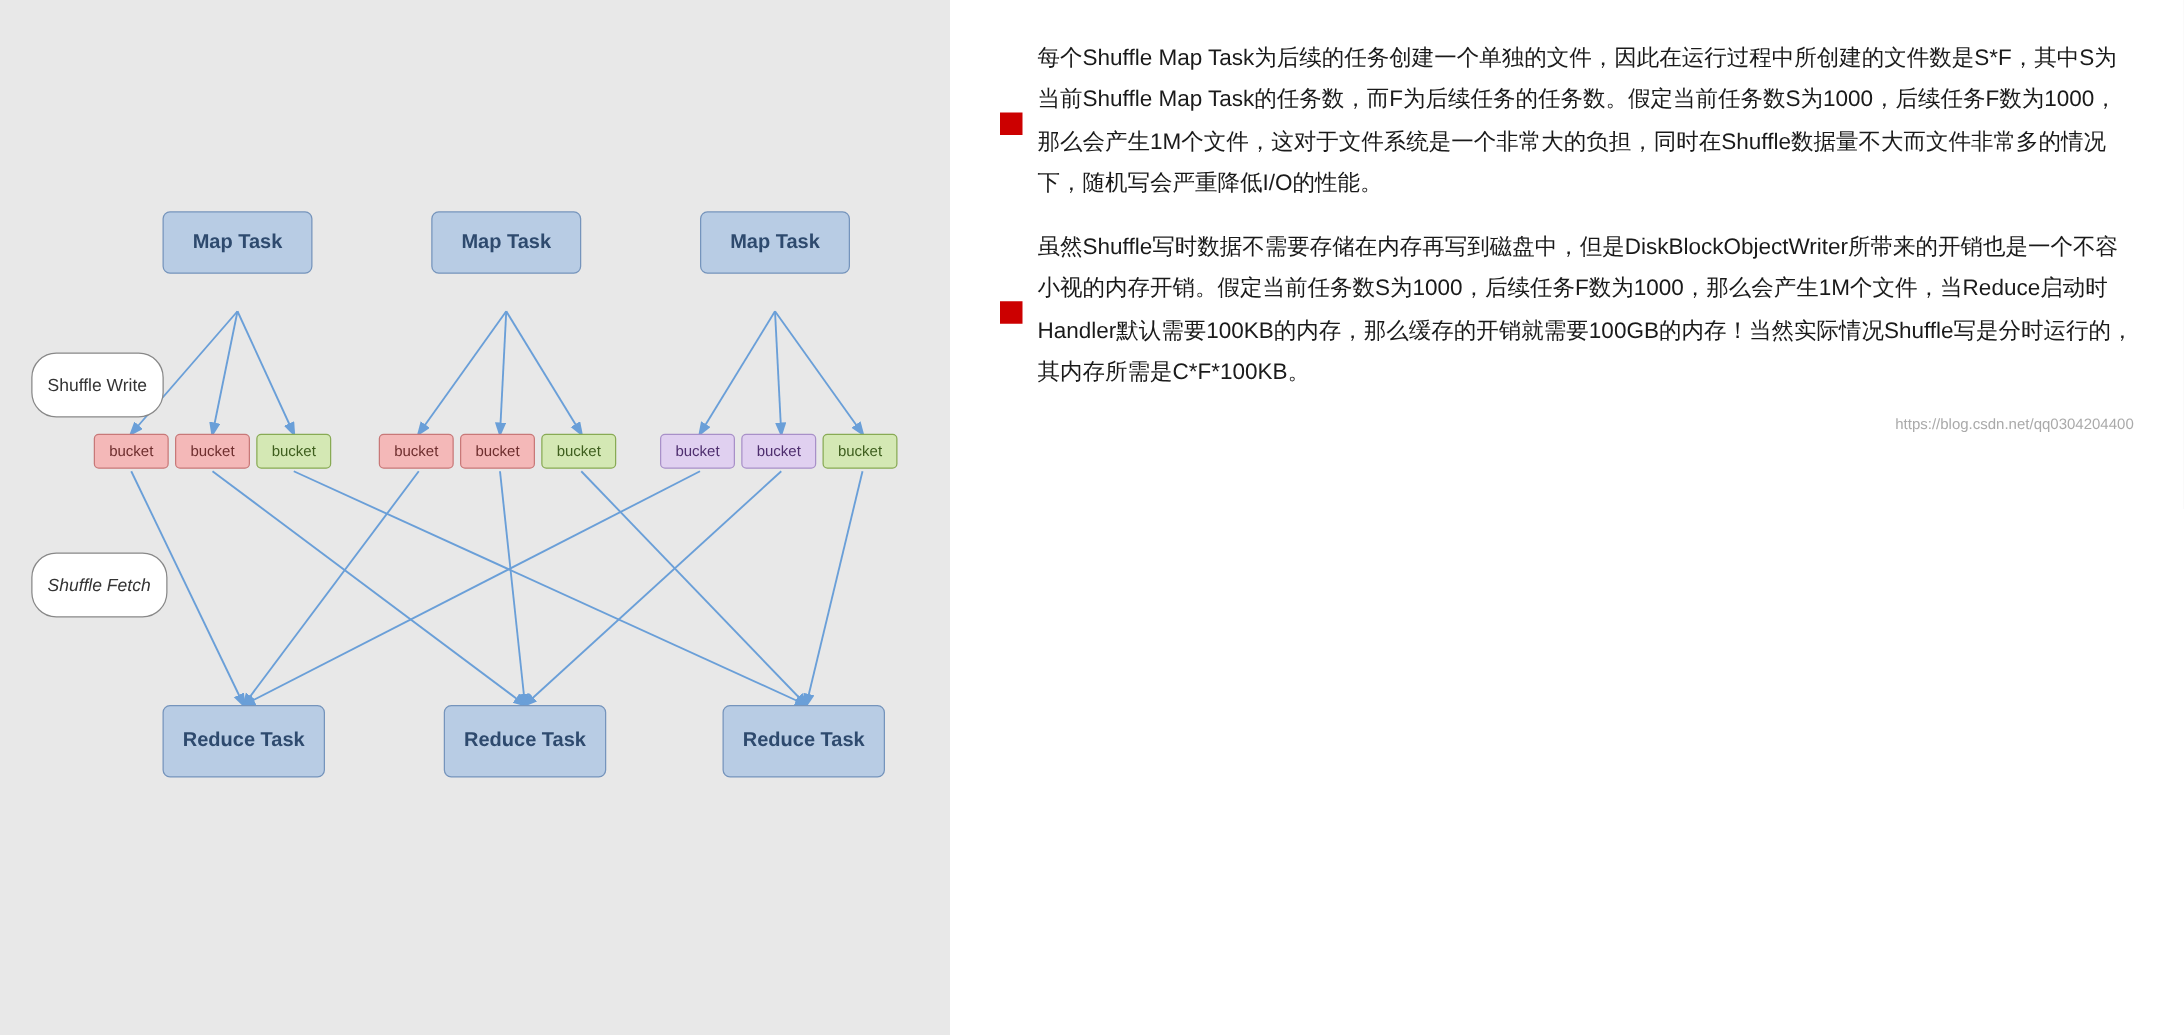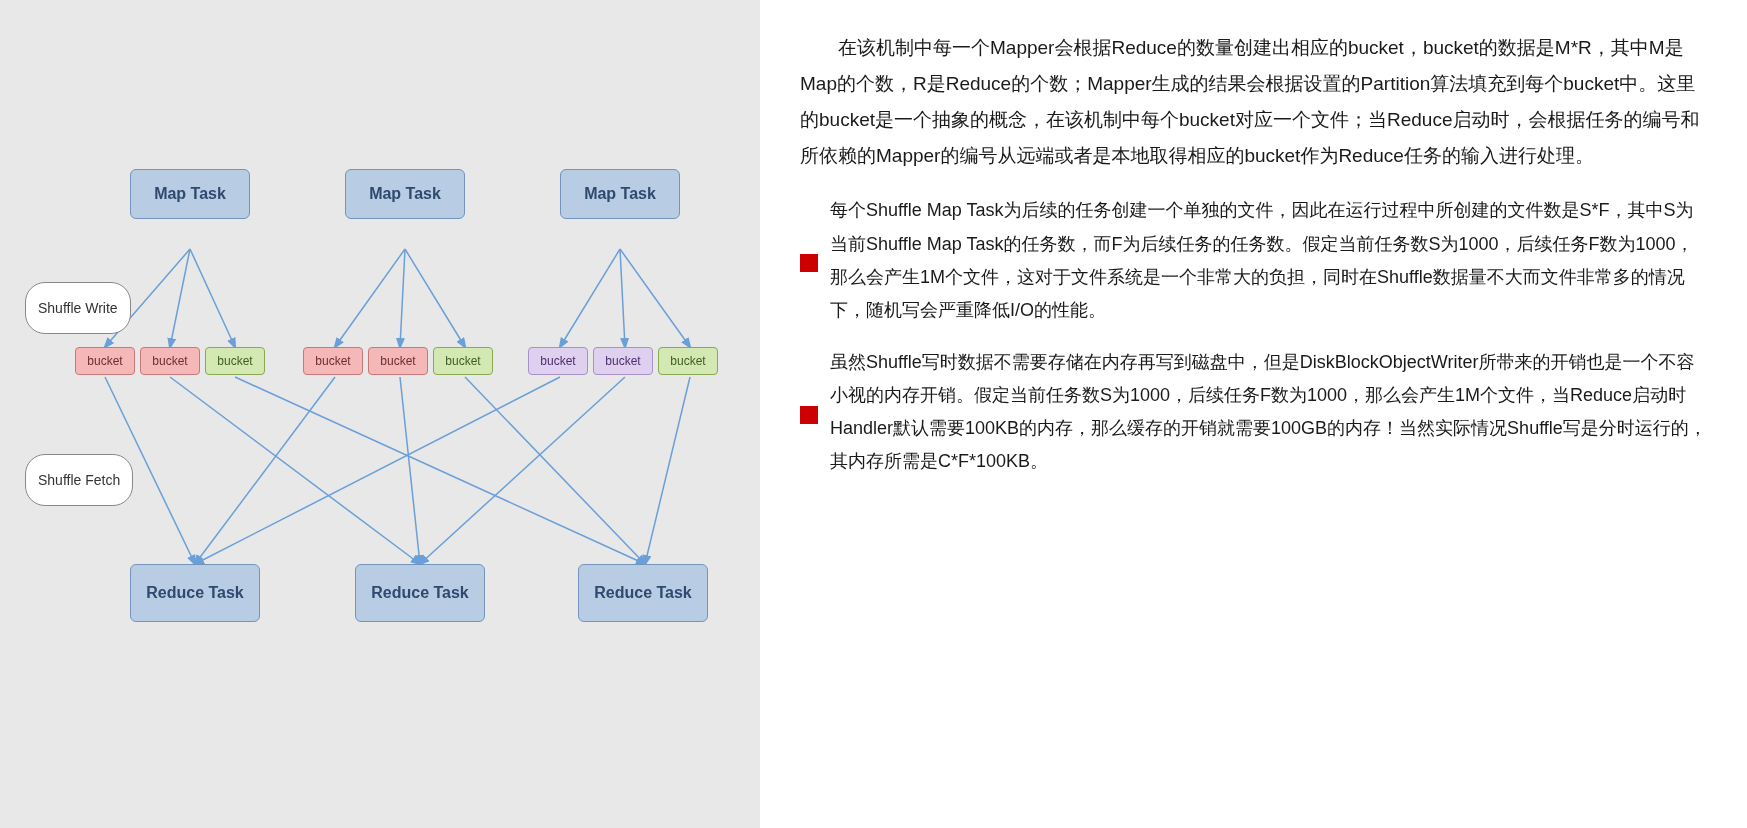--- a/index.html
+++ b/index.html
@@ -260,34 +260,34 @@
     </div>
 
     <div class="reduce-task" style="left:558px; top:450px;">
       <span>Reduce Task</span>
     </div>
 
     <div class="badge" style="left:5px; top:168px;">
       <span>Shuffle Write</span>
     </div>
 
-    <div class="badge" style="left:5px; top:340px;">
+    <div class="badge" style="left:5px; top:328px;font-style:italic;">
       <span>Shuffle Fetch</span>
     </div>
 
   </div>
 </div>
 
 <div class="right-panel">
-  <p class="intro-text">在该机制中每一个Mapper会根据Reduce的数量创建出相应的bucket，bucket的数据是M*R，其中M是Map的个数，R是Reduce的个数；Mapper生成的结果会根据设置的Partition算法填充到每个bucket中。这里的bucket是一个抽象的概念，在该机制中每个bucket对应一个文件；当Reduce启动时，会根据任务的编号和所依赖的Mapper的编号从远端或者是本地取得相应的bucket作为Reduce任务的输入进行处理。</p>
 
   <ul class="bullet-list">
     <li>
       <div class="bullet-icon"></div>
       <div class="bullet-text">每个Shuffle Map Task为后续的任务创建一个单独的文件，因此在运行过程中所创建的文件数是S*F，其中S为当前Shuffle Map Task的任务数，而F为后续任务的任务数。假定当前任务数S为1000，后续任务F数为1000，那么会产生1M个文件，这对于文件系统是一个非常大的负担，同时在Shuffle数据量不大而文件非常多的情况下，随机写会严重降低I/O的性能。</div>
     </li>
     <li>
       <div class="bullet-icon"></div>
       <div class="bullet-text">虽然Shuffle写时数据不需要存储在内存再写到磁盘中，但是DiskBlockObjectWriter所带来的开销也是一个不容小视的内存开销。假定当前任务数S为1000，后续任务F数为1000，那么会产生1M个文件，当Reduce启动时 Handler默认需要100KB的内存，那么缓存的开销就需要100GB的内存！当然实际情况Shuffle写是分时运行的，其内存所需是C*F*100KB。</div>
     </li>
   </ul>
 
+  <p class="url-hint">https://blog.csdn.net/qq0304204400</p>
 </div>
 
 </body></html>

